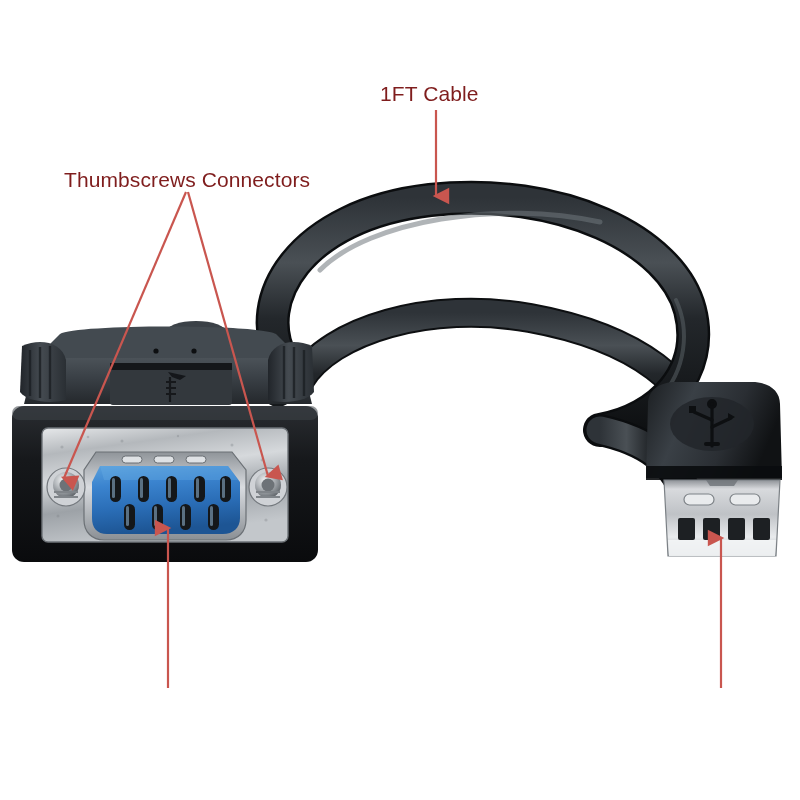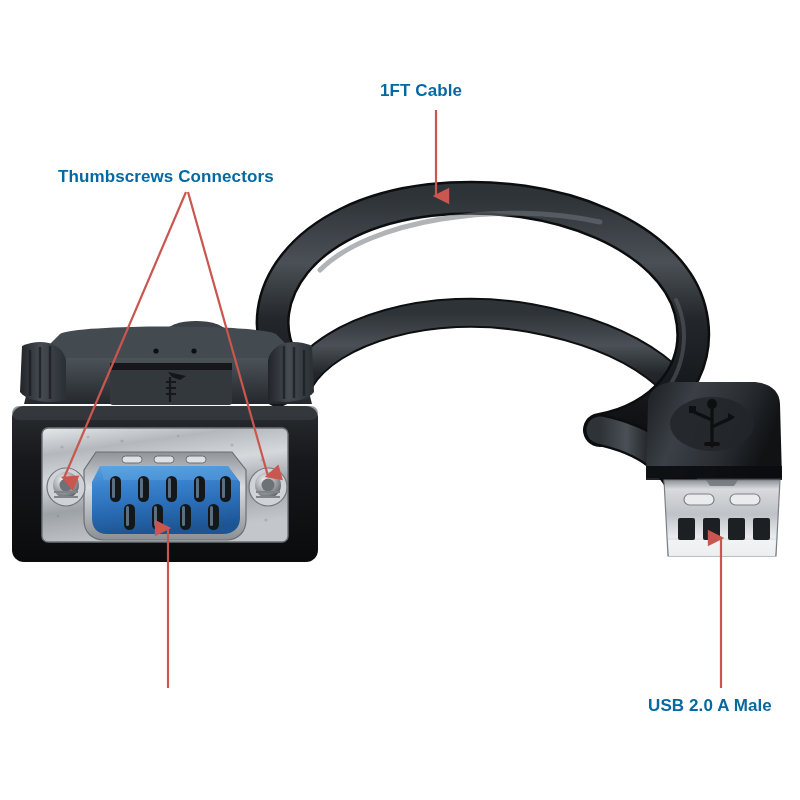--- a/index.html
+++ b/index.html
@@ -18,30 +18,30 @@
   }
   #art {
     position: absolute;
     left: 0;
     top: 0;
     width: 800px;
     height: 800px;
   }
   .callout {
     position: absolute;
-    color: #0369a1;
+    color: #7f1d1d;
     font-family: "Liberation Sans", sans-serif;
-    font-size: 17px;
-    font-weight: 700;
+    font-size: 21px;
+    font-weight: 400;
     letter-spacing: 0.1px;
     white-space: nowrap;
     line-height: 1.1;
   }
   #label-cable   { left: 380px; top: 82px; }
-  #label-thumbs  { left: 58px;  top: 168px; }
+  #label-thumbs  { left: 64px;  top: 168px; }
   #label-serial  { left: 84px;  top: 697px; }
   #label-usb     { left: 648px; top: 697px; }
 </style>
 </head>
 <body>
 
 <div id="stage">
 
   <svg id="art" viewBox="0 0 800 800" xmlns="http://www.w3.org/2000/svg">
     <defs>
@@ -296,15 +296,14 @@
 
       <line x1="721" y1="688" x2="721" y2="538" stroke="#c9564f" stroke-width="2.2" marker-end="url(#arrowUp)"></line>
     </g>
   </svg>
 
   <div class="callout" id="label-cable">1FT Cable</div>
 
   <div class="callout" id="label-thumbs">Thumbscrews Connectors</div>
 
 
-  <div class="callout" id="label-usb">USB 2.0 A Male</div>
 
 </div>
 
 </body></html>

